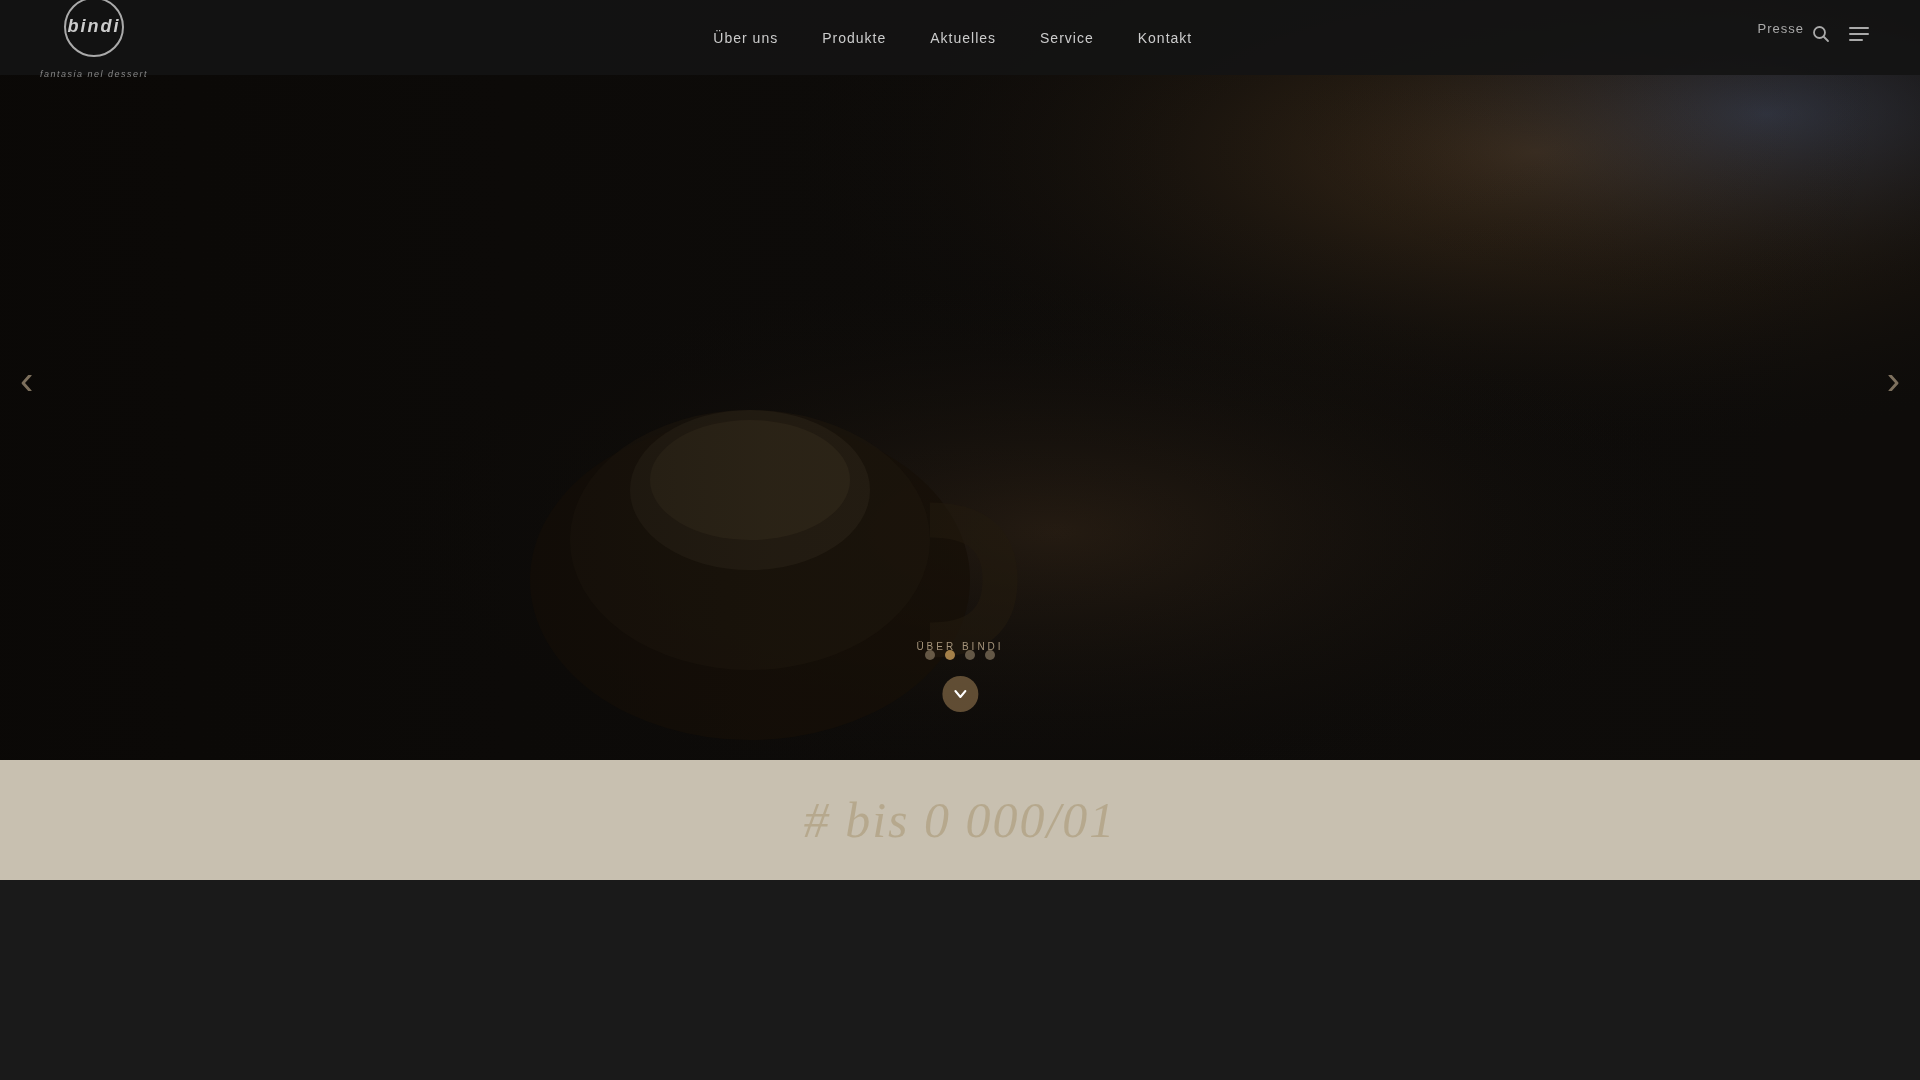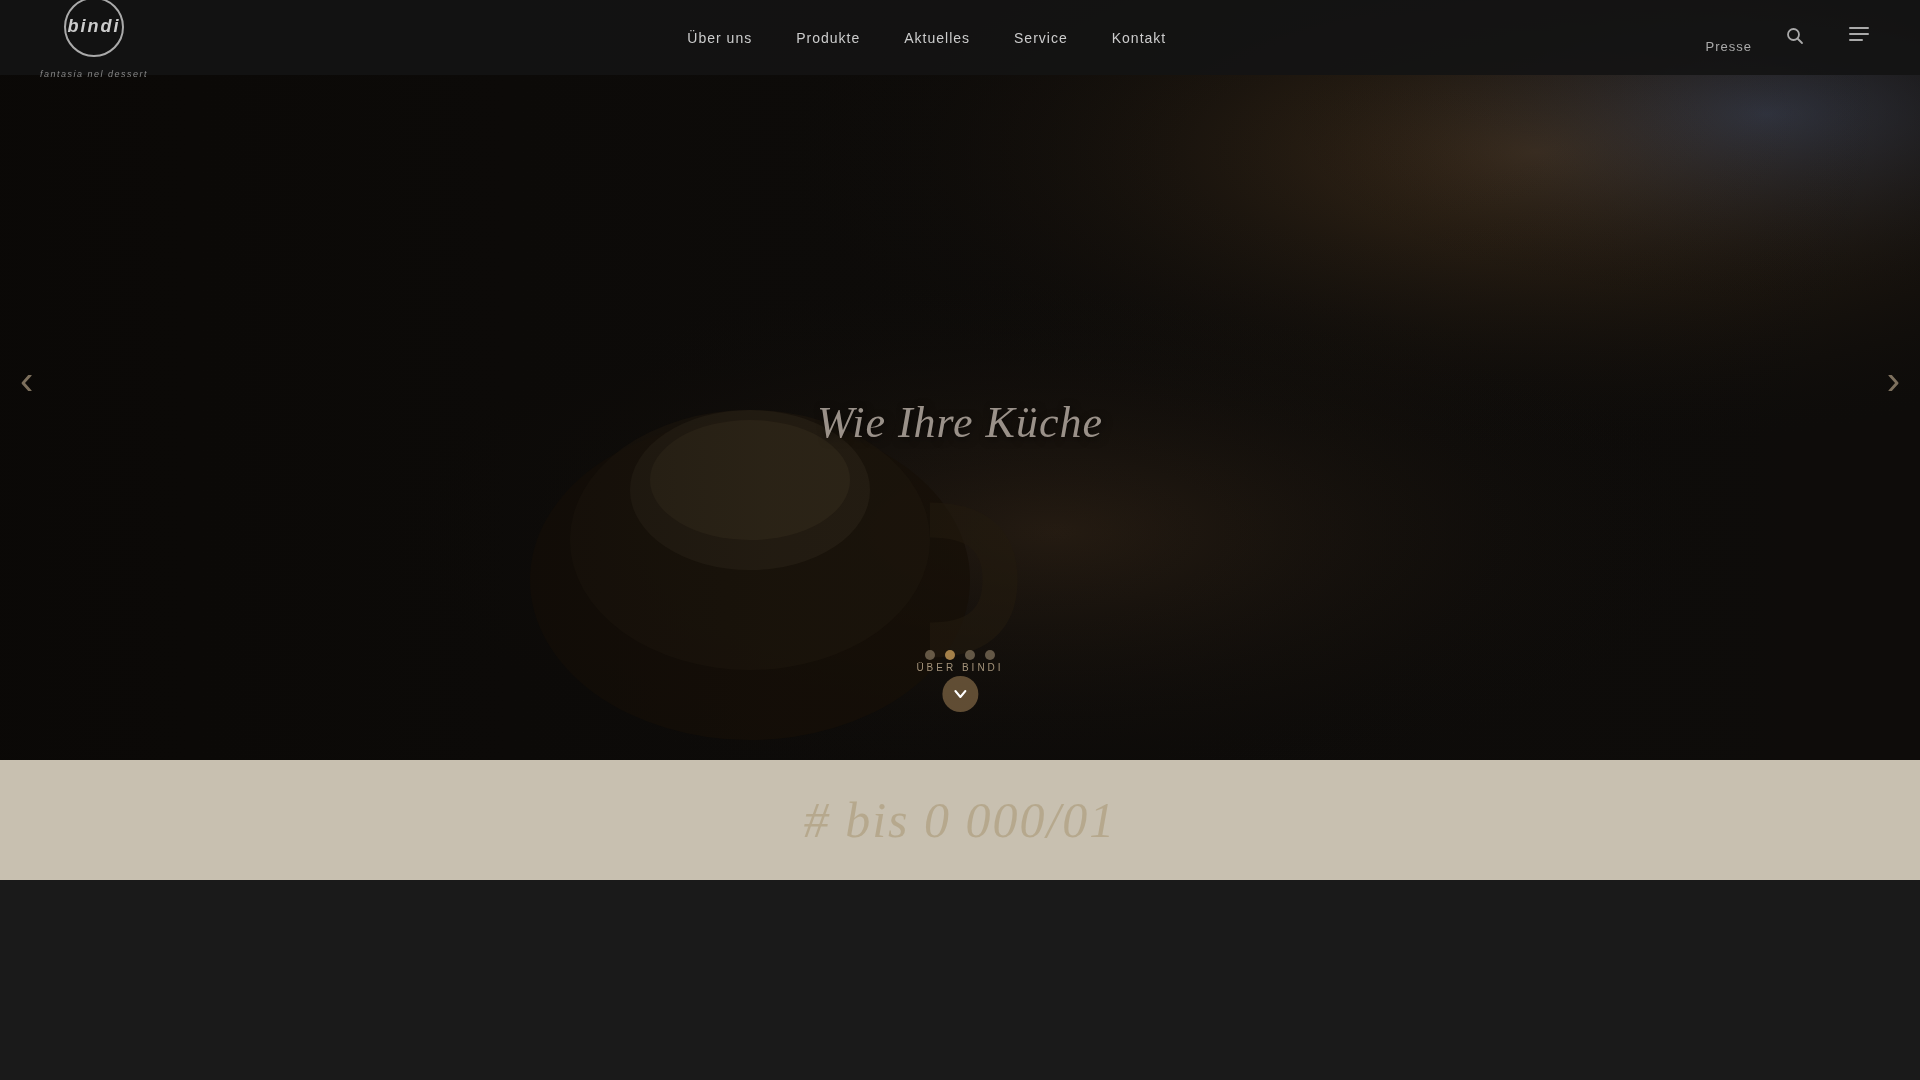--- a/index.html
+++ b/index.html
@@ -48,22 +48,22 @@
     .logo-tagline {
       font-size: 9px;
       color: #888;
       letter-spacing: 1.5px;
       margin-top: 12px;
       font-style: italic;
     }
 
     .header-right {
       display: flex;
-      align-items: flex-end;
-      gap: 30px;
+      align-items: flex-start;
+      gap: 4px;
     }
 
     .presse-link {
       color: #aaa;
       text-decoration: none;
       font-size: 13px;
       letter-spacing: 1px;
     }
 
     .search-icon-btn {
@@ -187,21 +187,21 @@
       flex-direction: column;
       align-items: center;
       z-index: 10;
     }
 
     .uber-bindi-label {
       font-size: 10px;
       color: rgba(200,180,150,0.8);
       letter-spacing: 3px;
       text-transform: uppercase;
-      margin-bottom: 3px;
+      margin-bottom: 24px;
     }
 
     .scroll-down-btn {
       width: 36px;
       height: 36px;
       border-radius: 50%;
       background: rgba(150,120,80,0.6);
       border: none;
       cursor: pointer;
       display: flex;
@@ -323,21 +323,20 @@
       <linearGradient id="leftOverlay" x1="0" x2="1" y1="0" y2="0">
         <stop offset="0%" stop-color="#0a0806" stop-opacity="0.9"></stop>
         <stop offset="40%" stop-color="#0a0806" stop-opacity="0.3"></stop>
         <stop offset="100%" stop-color="#0a0806" stop-opacity="0"></stop>
       </linearGradient>
       <rect width="1920" height="760" fill="url(#leftOverlay)"></rect>
     </svg>
   </div>
 
   <div class="hero-content">
-    <h2 class="hero-subheadline">Wie Ihre Küche</h2>
   </div>
 
   <div class="slide-dots">
     <div class="dot"></div>
     <div class="dot active"></div>
     <div class="dot"></div>
     <div class="dot"></div>
   </div>
 
   <div class="uber-bindi-area">

